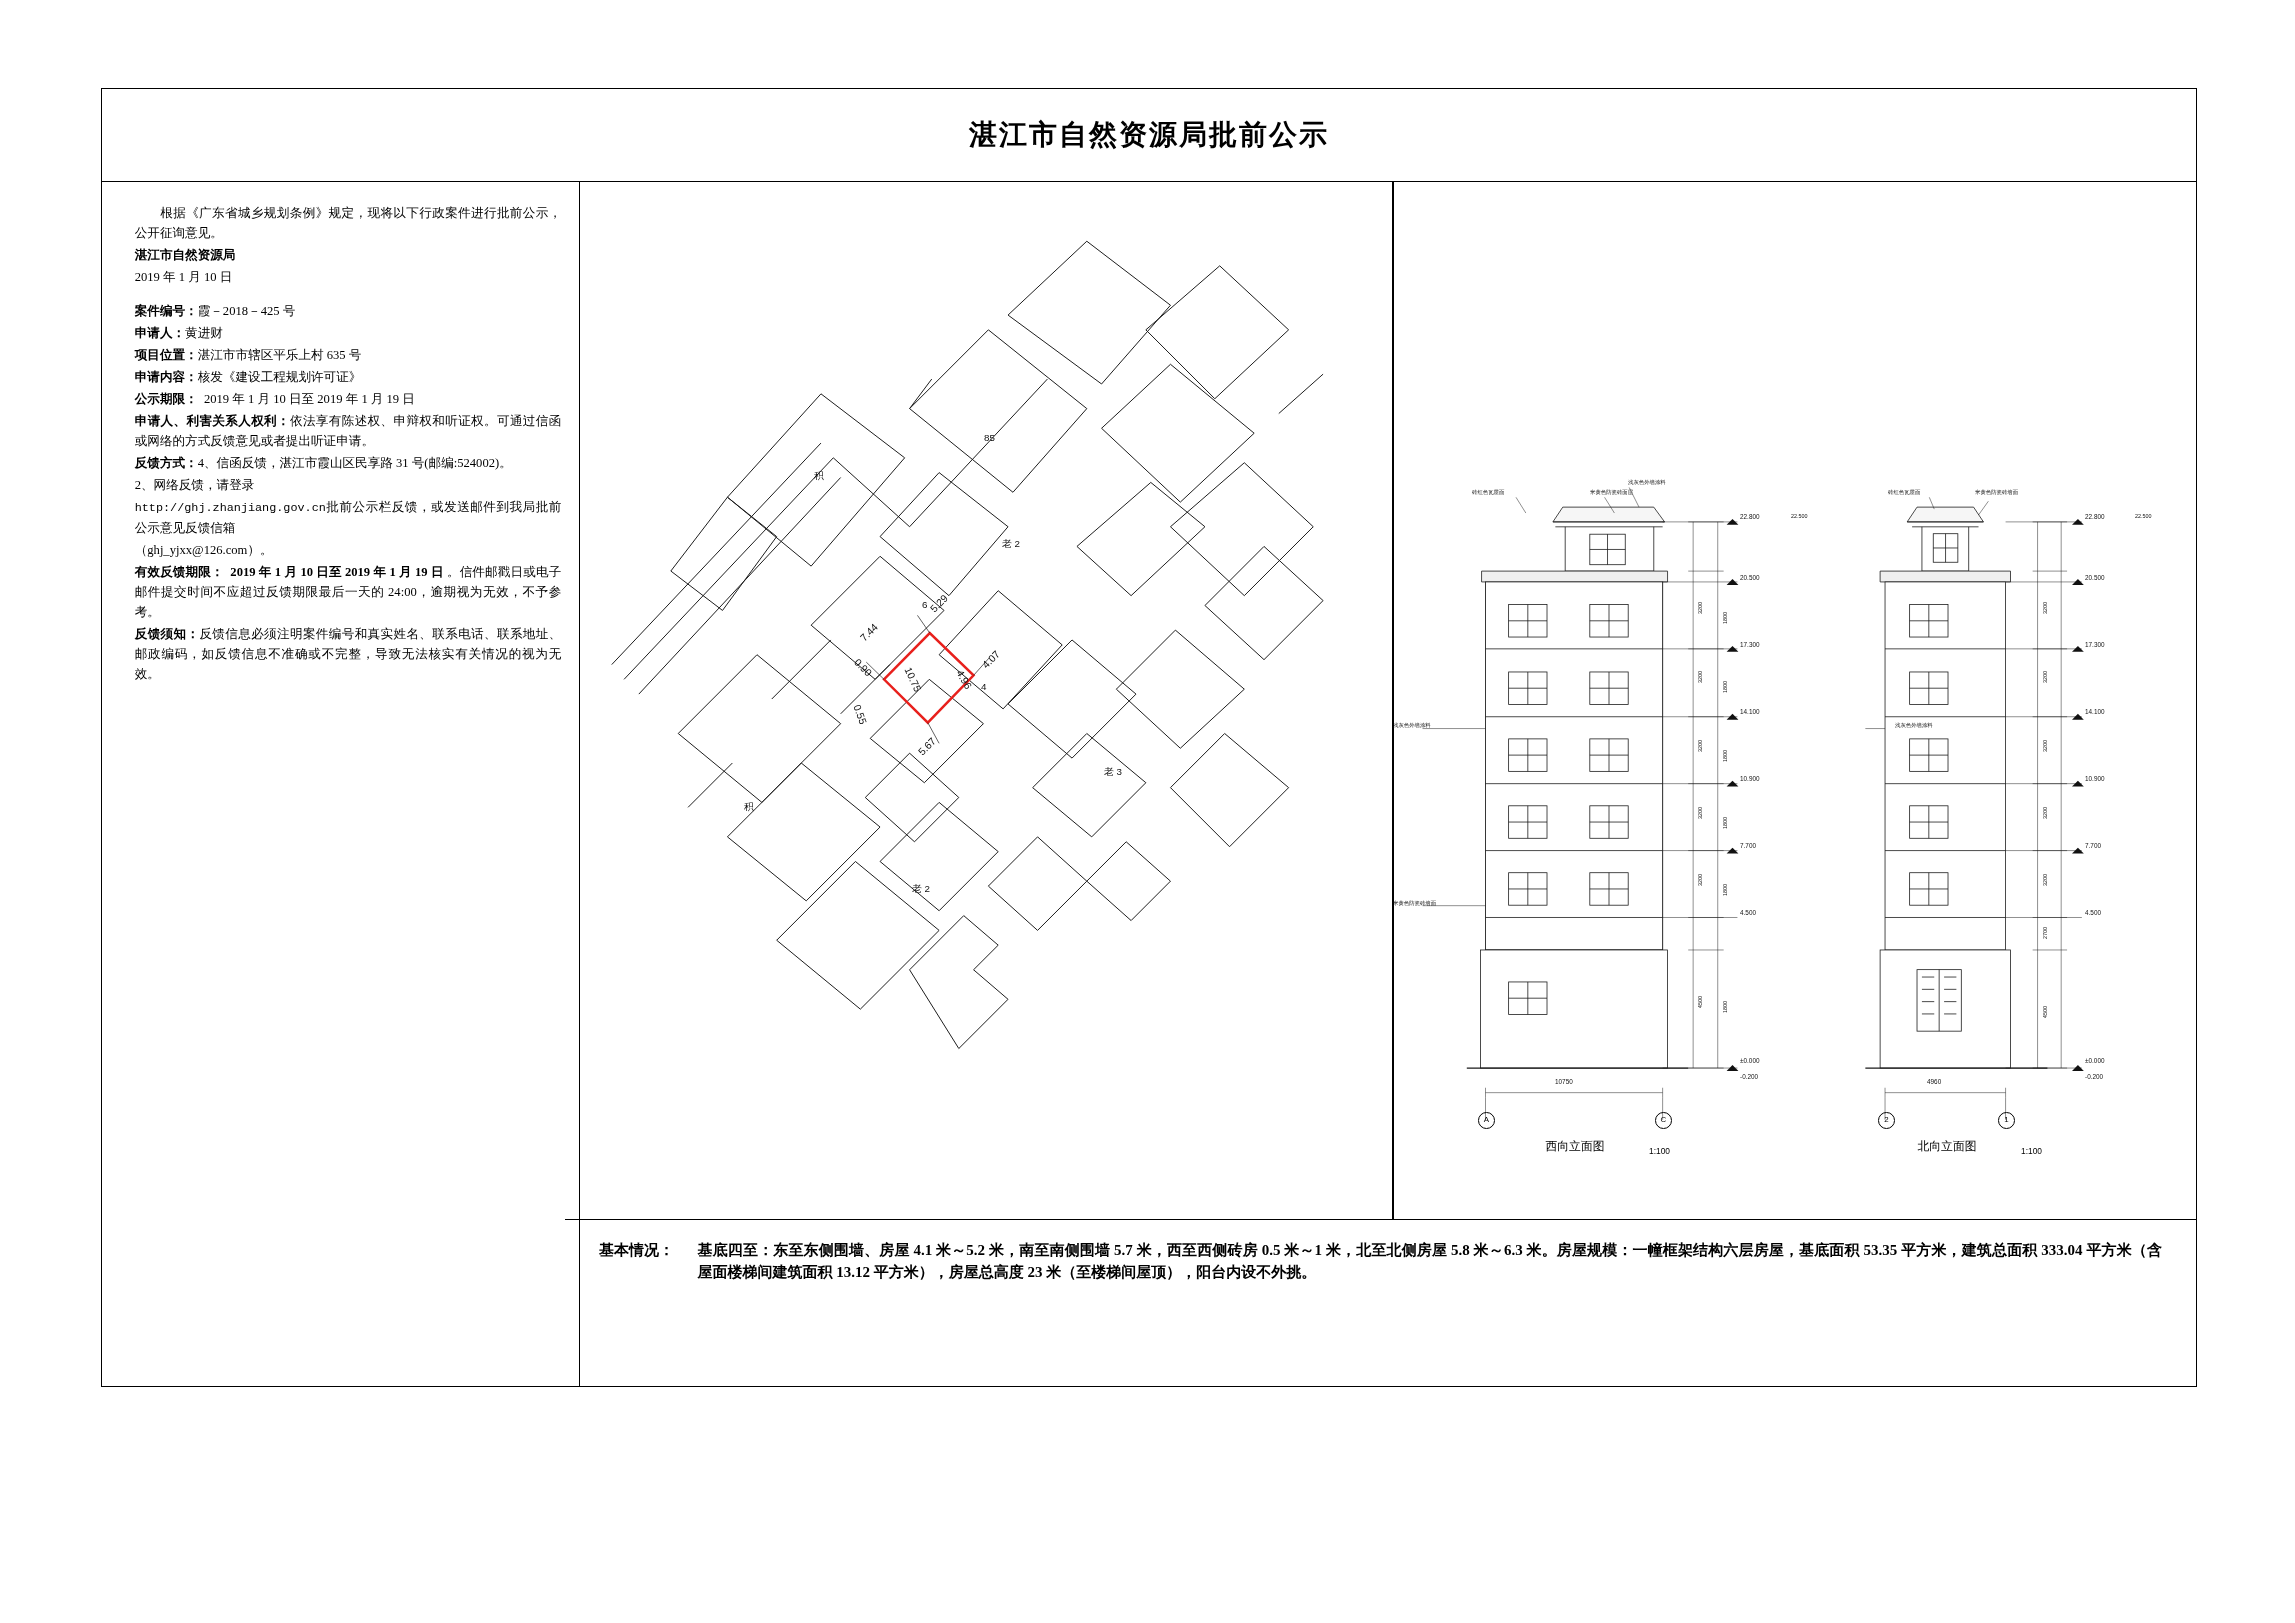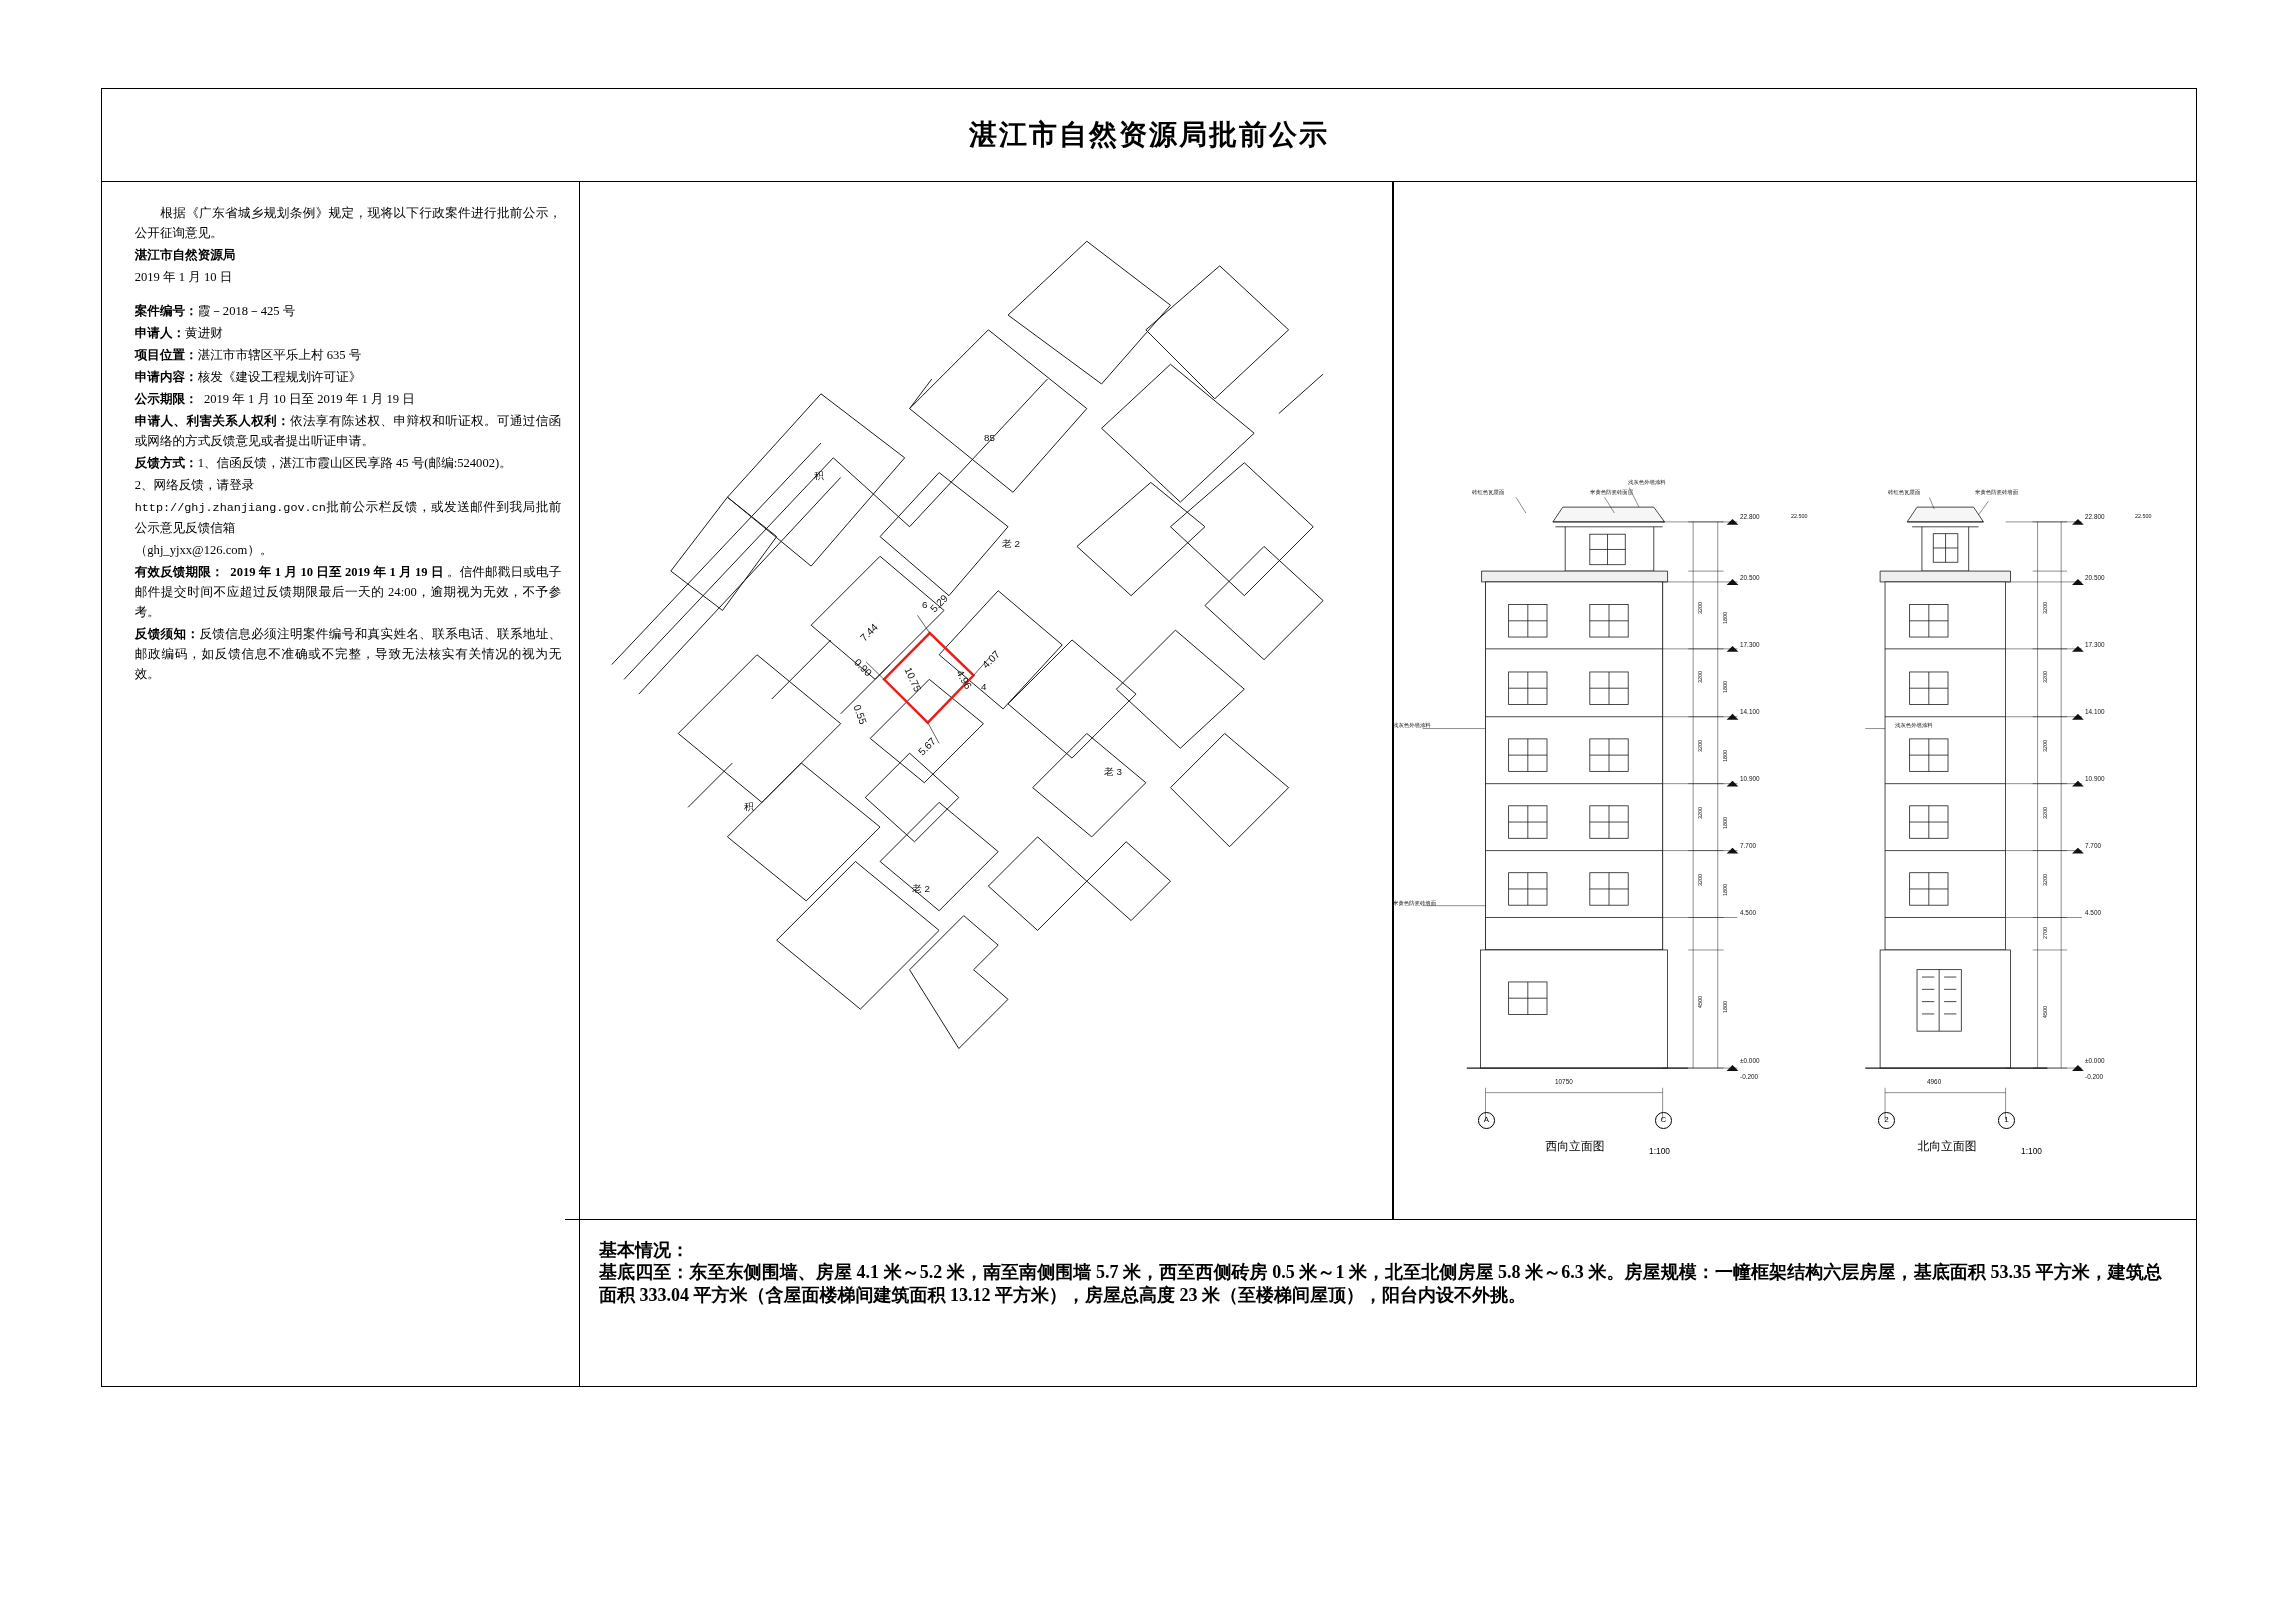--- a/index.html
+++ b/index.html
@@ -100,24 +100,23 @@
     position: absolute;
     left: 0;
     top: 1038px;
     width: 100%;
     height: 168px;
     box-sizing: border-box;
     padding: 18.7px 34px 0 34px;
   }
   .notes-row {
     display: flex;
-    font-size: 18px;
+    font-size: 15px;
     line-height: 22.6px;
     font-family: "Liberation Serif", "DejaVu Serif", serif;
-    flex-direction: column;
   }
   .notes-label {
     font-weight: bold;
     white-space: nowrap;
     padding-right: 23.6px;
   }
   .notes-text {
     text-align: justify;
     font-weight: bold;
   }
@@ -221,21 +220,21 @@
       </p>
       <p>
         <span class="bold">公示期限：</span>&nbsp;&nbsp;<span>2019 年 1 月 10 日至 2019 年 1 月 19 日</span>
       </p>
 
       <p>
         <span class="bold">申请人、利害关系人权利：</span><span>依法享有陈述权、申辩权和听证权。可通过信函或网络的方式反馈意见或者提出听证申请。</span>
       </p>
 
       <p>
-        <span class="bold">反馈方式：</span><span>1、信函反馈，湛江市霞山区民享路 45 号(邮编:524002)。</span>
+        <span class="bold">反馈方式：</span><span>4、信函反馈，湛江市霞山区民享路 31 号(邮编:524002)。</span>
       </p>
       <p>2、网络反馈，请登录</p>
       <p>
         <span class="mono">http://ghj.zhanjiang.gov.cn</span><span>批前公示栏反馈，或发送邮件到我局批前公示意见反馈信箱</span>
       </p>
       <p class="mono">（ghj_yjxx@126.com）。</p>
 
       <p>
         <span class="bold">有效反馈期限：</span>&nbsp;&nbsp;<span class="bold">2019 年 1 月 10 日至 2019 年 1 月 19 日</span>&nbsp;<span>。信件邮戳日或电子邮件提交时间不应超过反馈期限最后一天的 24:00，逾期视为无效，不予参考。</span>
       </p>

